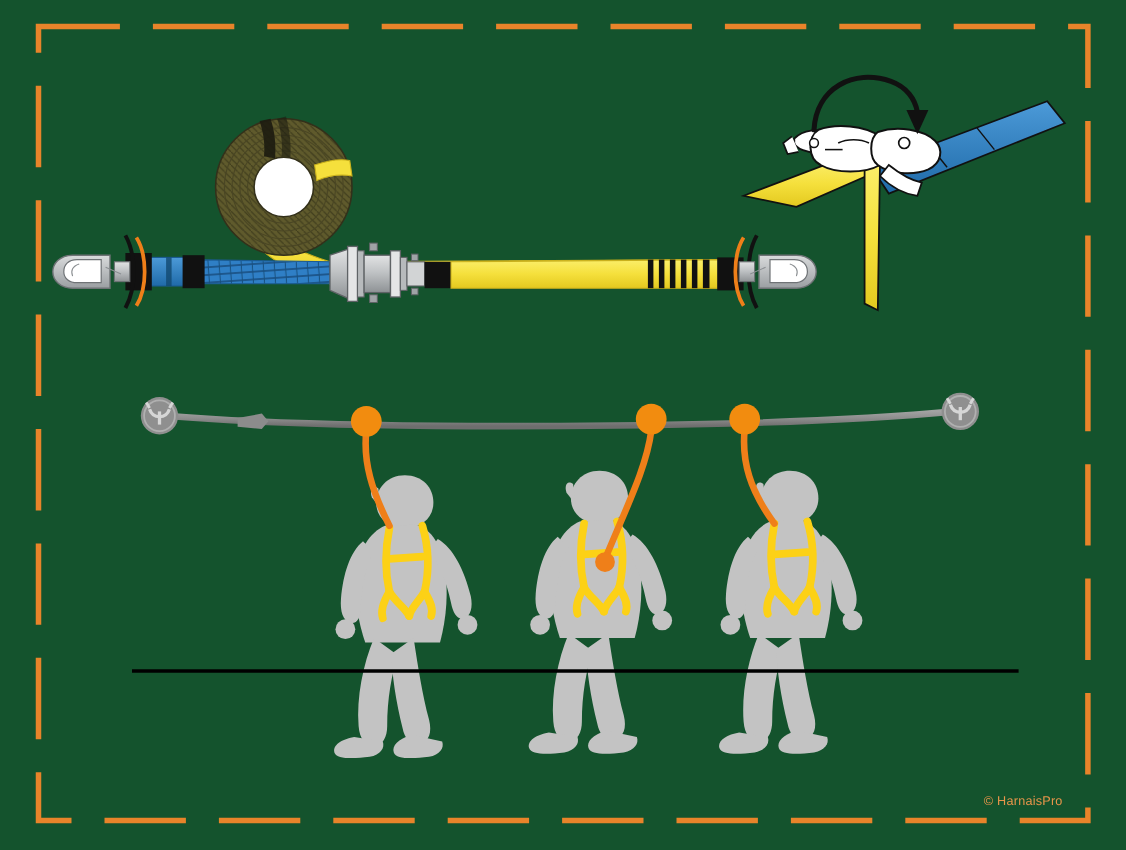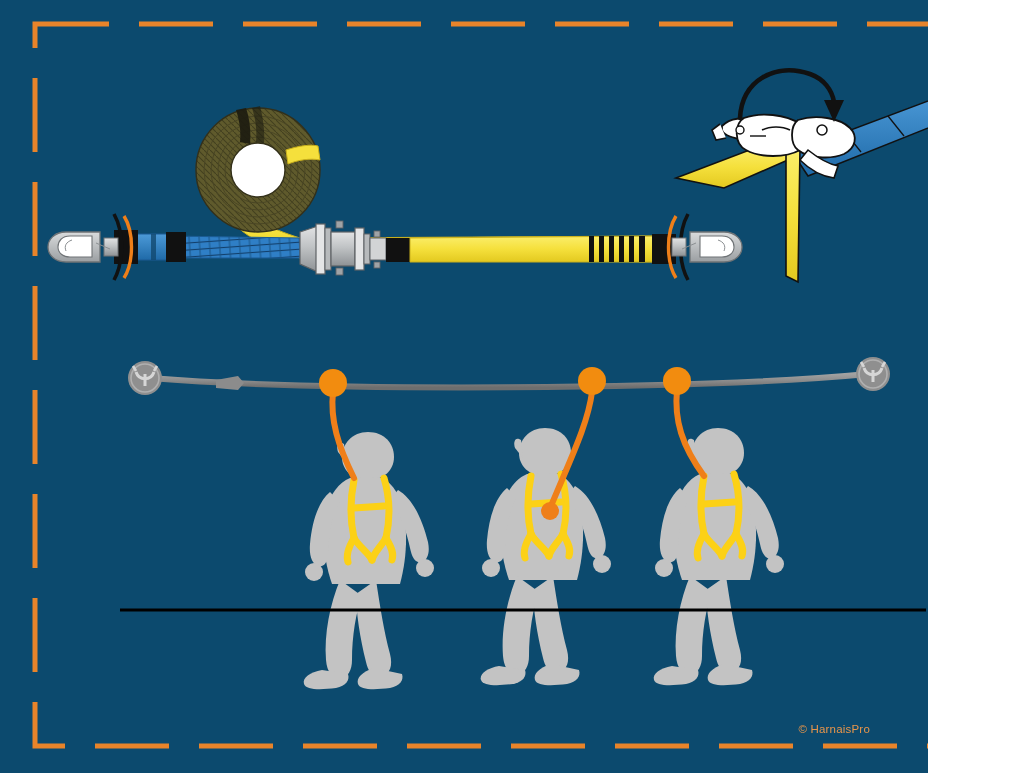--- a/index.html
+++ b/index.html
@@ -6,23 +6,23 @@
   html, body {
     margin: 0;
     padding: 0;
     background: #ffffff;
   }
   body {
     font-family: "Liberation Sans", sans-serif;
   }
   #page {
     position: relative;
-    width: 928px;
+    width: 1024px;
     height: 773px;
-    background: #0c4a6e;
+    background: #14532d;
     overflow: hidden;
   }
   #figure-svg {
     position: absolute;
     left: 0;
     top: 0;
     width: 1024px;
     height: 773px;
     display: block;
   }

